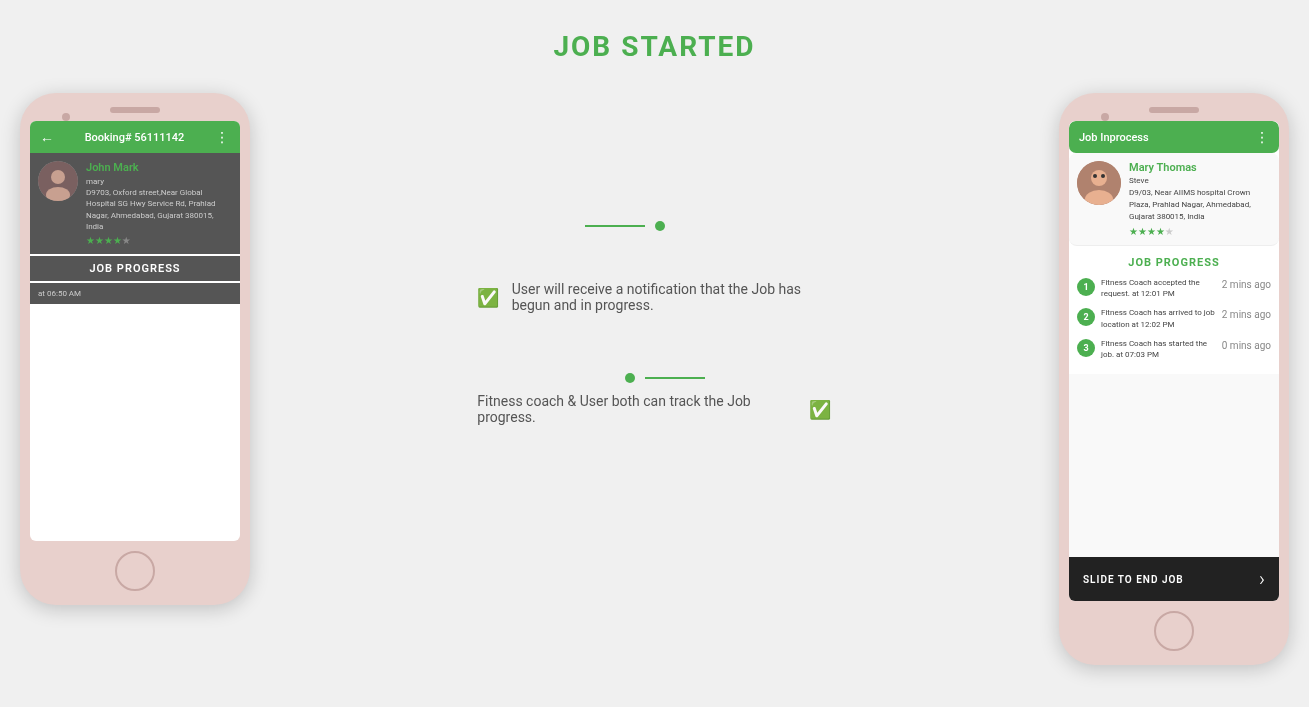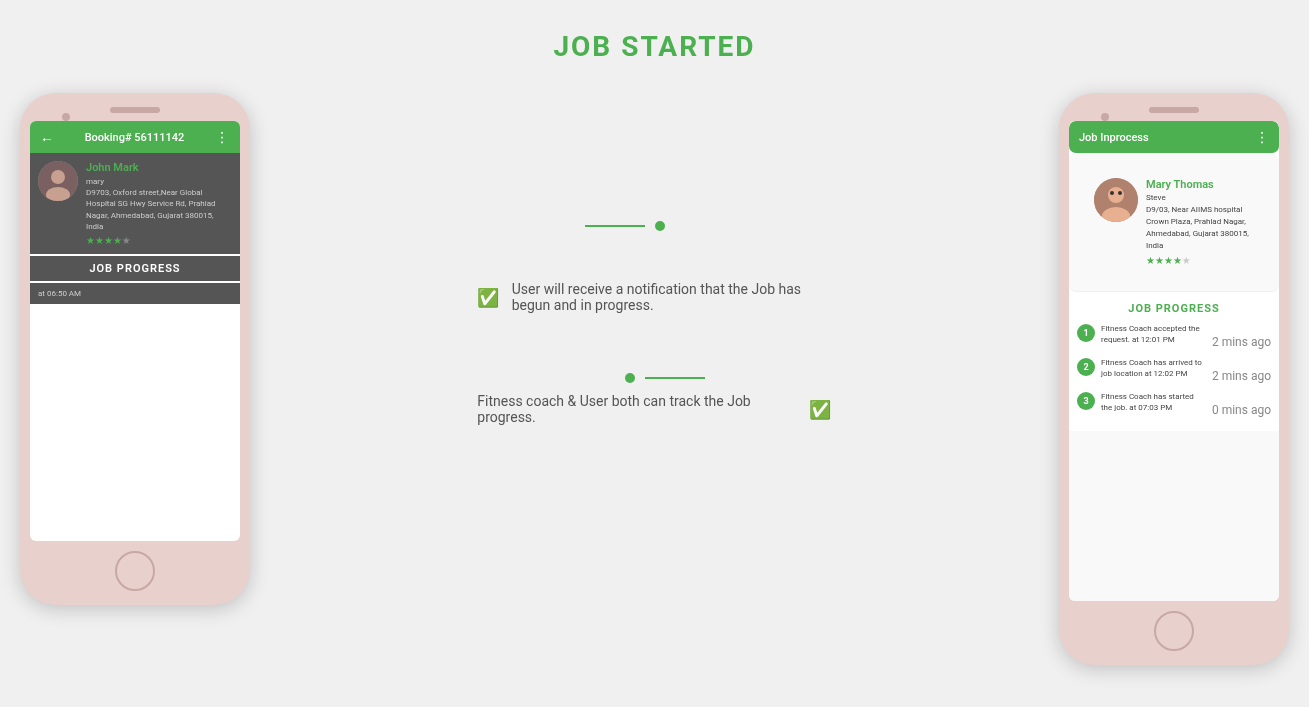--- a/index.html
+++ b/index.html
@@ -249,21 +249,21 @@
       border-radius: 7px;
     }
 
     .right-screen-header .header-title {
       font-size: 11px;
       font-weight: 500;
     }
 
     .right-profile-section {
       background: #f9f9f9;
-      padding: 25px;
+      padding: 8px;
       display: flex;
       gap: 8px;
       align-items: flex-start;
       border-bottom: 1px solid #eee;
       border-radius: 8px;
     }
 
     .right-profile-avatar {
       width: 44px;
       height: 44px;
@@ -333,25 +333,25 @@
     }
 
     .progress-text {
       flex: 1;
       font-size: 8px;
       color: #444;
       line-height: 1.4;
     }
 
     .progress-time {
-      font-size: 12px;
+      font-size: 10px;
       color: #888;
       white-space: nowrap;
       align-self: flex-start;
-      margin-top: 12px;
+      margin-top: 2px;
     }
 
     .slide-to-end {
       background: #222;
       color: white;
       padding: 10px 14px;
       display: flex;
       align-items: center;
       justify-content: space-between;
       margin-top: auto;
@@ -508,17 +508,21 @@
 
         <div class="progress-item">
           <div class="progress-number">3</div>
           <div class="progress-text">Fitness Coach has started the job. at 07:03 PM</div>
           <div class="progress-time">0 mins ago</div>
         </div>
       </div>
 
       <div class="right-screen-spacer"></div>
 
+      <div class="slide-to-end">
+        <span class="slide-text">SLIDE TO END JOB</span>
+        <span class="slide-arrow" style="font-size:20px; font-weight:300;">›</span>
+      </div>
     </div>
     <div class="phone-home-btn"></div>
   </div>
 
 </div>
 
 </body></html>

